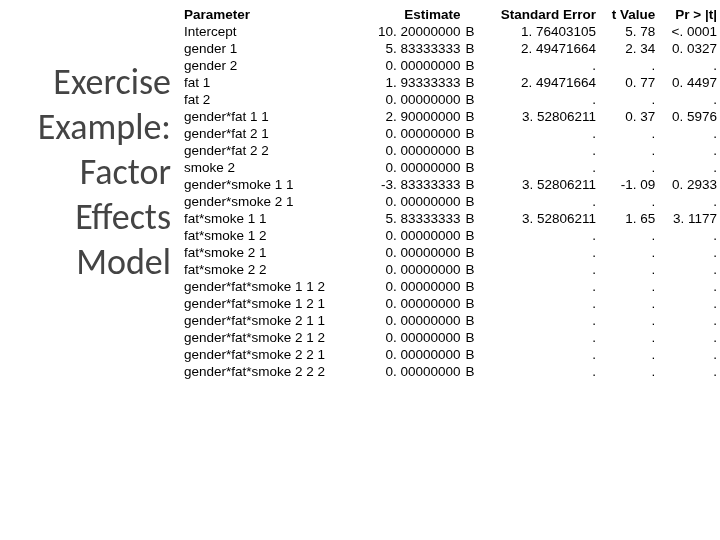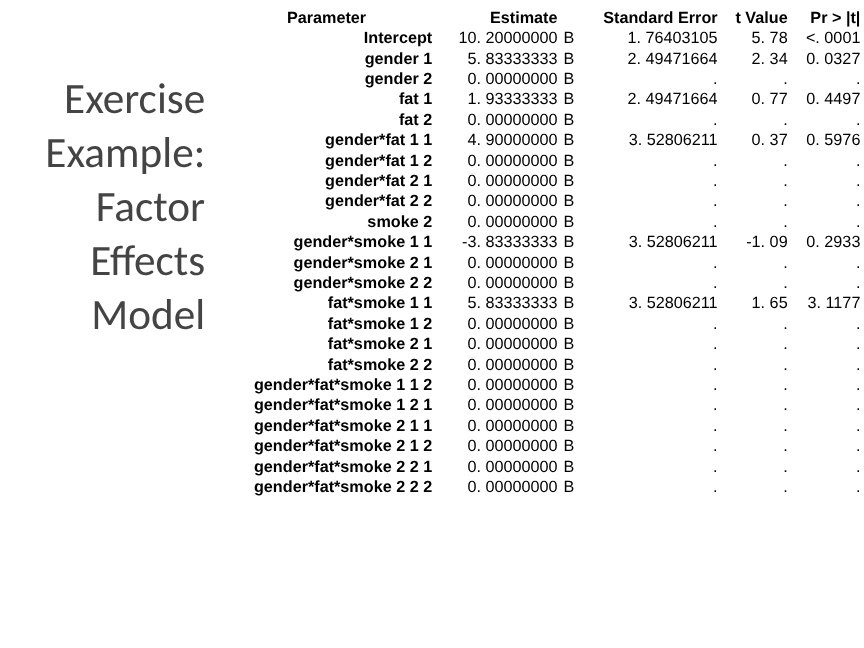--- a/index.html
+++ b/index.html
@@ -30,24 +30,24 @@
     color: #000;
     width: 100%;
   }
   th, td {
     padding: 1px 3px;
     white-space: nowrap;
     vertical-align: top;
   }
   th {
     font-weight: 700;
-    text-align: center;
+    text-align: left;
   }
   th.num, td.num { text-align: right; }
-  td.param { font-weight: 700; text-align: right; }
+  td.param { font-weight: 400; }
   .flag { padding-left: 2px; width: 14px; }
 </style>
 </head>
 <body>
 
 <div class="left">
   <div>Exercise</div>
   <div>Example:</div>
   <div>Factor</div>
   <div>Effects</div>
@@ -102,35 +102,27 @@
         <tr>
           <td class="param">fat 2</td>
           <td class="num">0. 00000000</td>
           <td class="flag">B</td>
           <td class="num">.</td>
           <td class="num">.</td>
           <td class="num">.</td>
         </tr>
         <tr>
           <td class="param">gender*fat 1 1</td>
-          <td class="num">4. 90000000</td>
+          <td class="num">2. 90000000</td>
           <td class="flag">B</td>
           <td class="num">3. 52806211</td>
           <td class="num">0. 37</td>
           <td class="num">0. 5976</td>
         </tr>
         <tr>
-          <td class="param">gender*fat 1 2</td>
-          <td class="num">0. 00000000</td>
-          <td class="flag">B</td>
-          <td class="num">.</td>
-          <td class="num">.</td>
-          <td class="num">.</td>
-        </tr>
-        <tr>
           <td class="param">gender*fat 2 1</td>
           <td class="num">0. 00000000</td>
           <td class="flag">B</td>
           <td class="num">.</td>
           <td class="num">.</td>
           <td class="num">.</td>
         </tr>
         <tr>
           <td class="param">gender*fat 2 2</td>
           <td class="num">0. 00000000</td>
@@ -150,28 +142,20 @@
         <tr>
           <td class="param">gender*smoke 1 1</td>
           <td class="num">-3. 83333333</td>
           <td class="flag">B</td>
           <td class="num">3. 52806211</td>
           <td class="num">-1. 09</td>
           <td class="num">0. 2933</td>
         </tr>
         <tr>
           <td class="param">gender*smoke 2 1</td>
-          <td class="num">0. 00000000</td>
-          <td class="flag">B</td>
-          <td class="num">.</td>
-          <td class="num">.</td>
-          <td class="num">.</td>
-        </tr>
-        <tr>
-          <td class="param">gender*smoke 2 2</td>
           <td class="num">0. 00000000</td>
           <td class="flag">B</td>
           <td class="num">.</td>
           <td class="num">.</td>
           <td class="num">.</td>
         </tr>
         <tr>
           <td class="param">fat*smoke 1 1</td>
           <td class="num">5. 83333333</td>
           <td class="flag">B</td>

